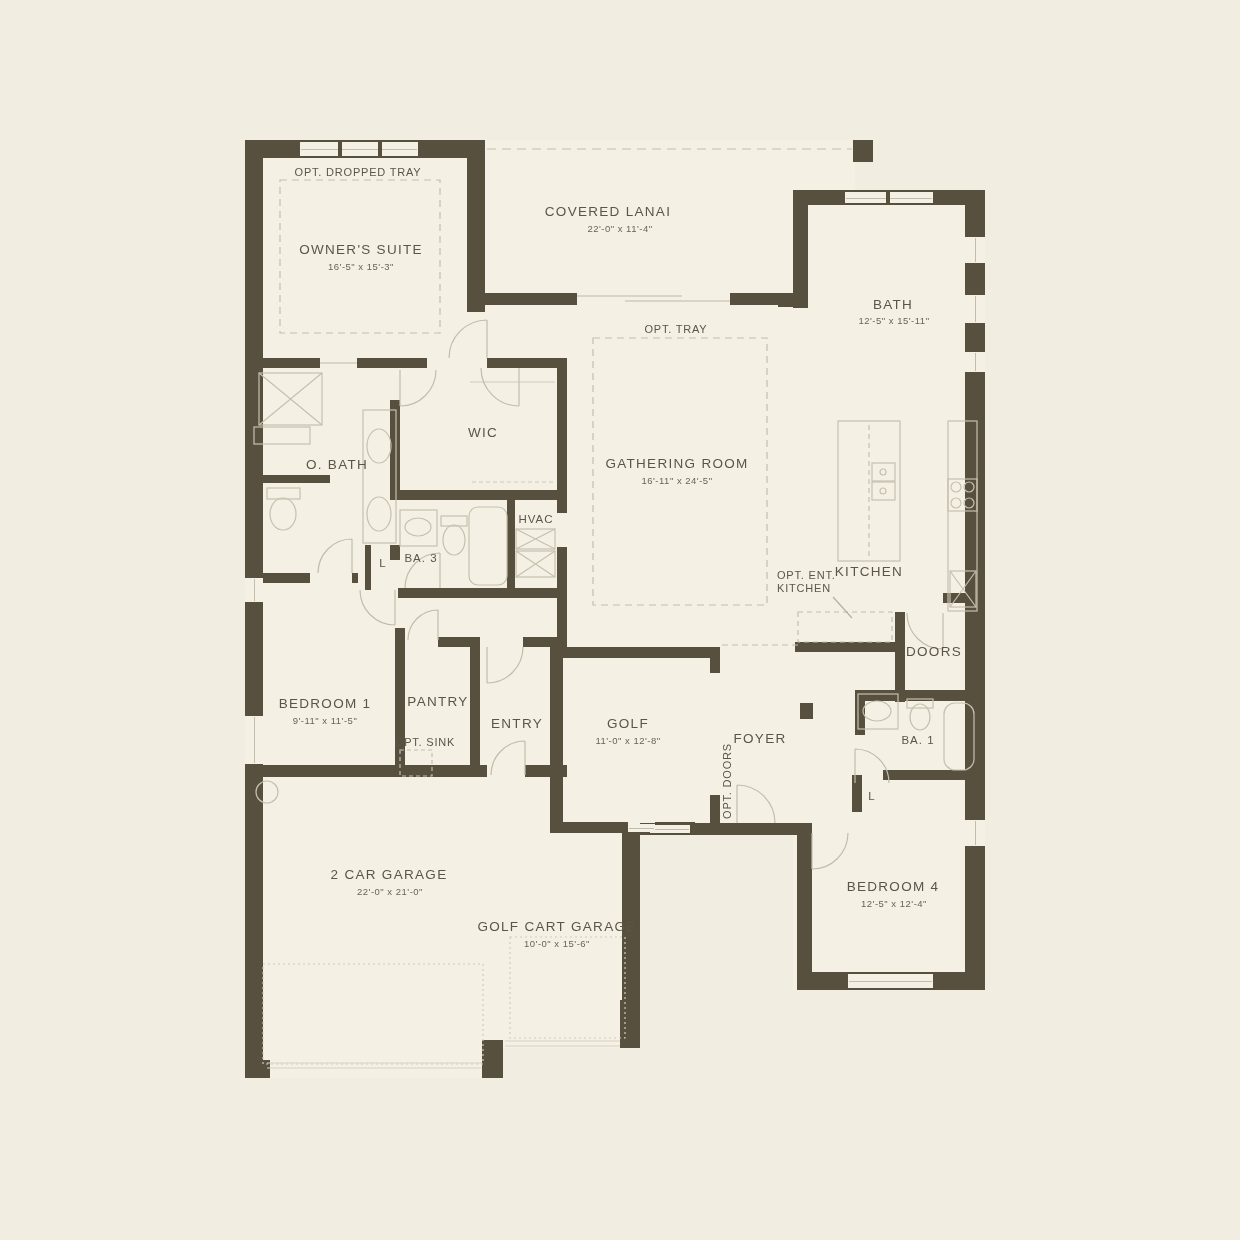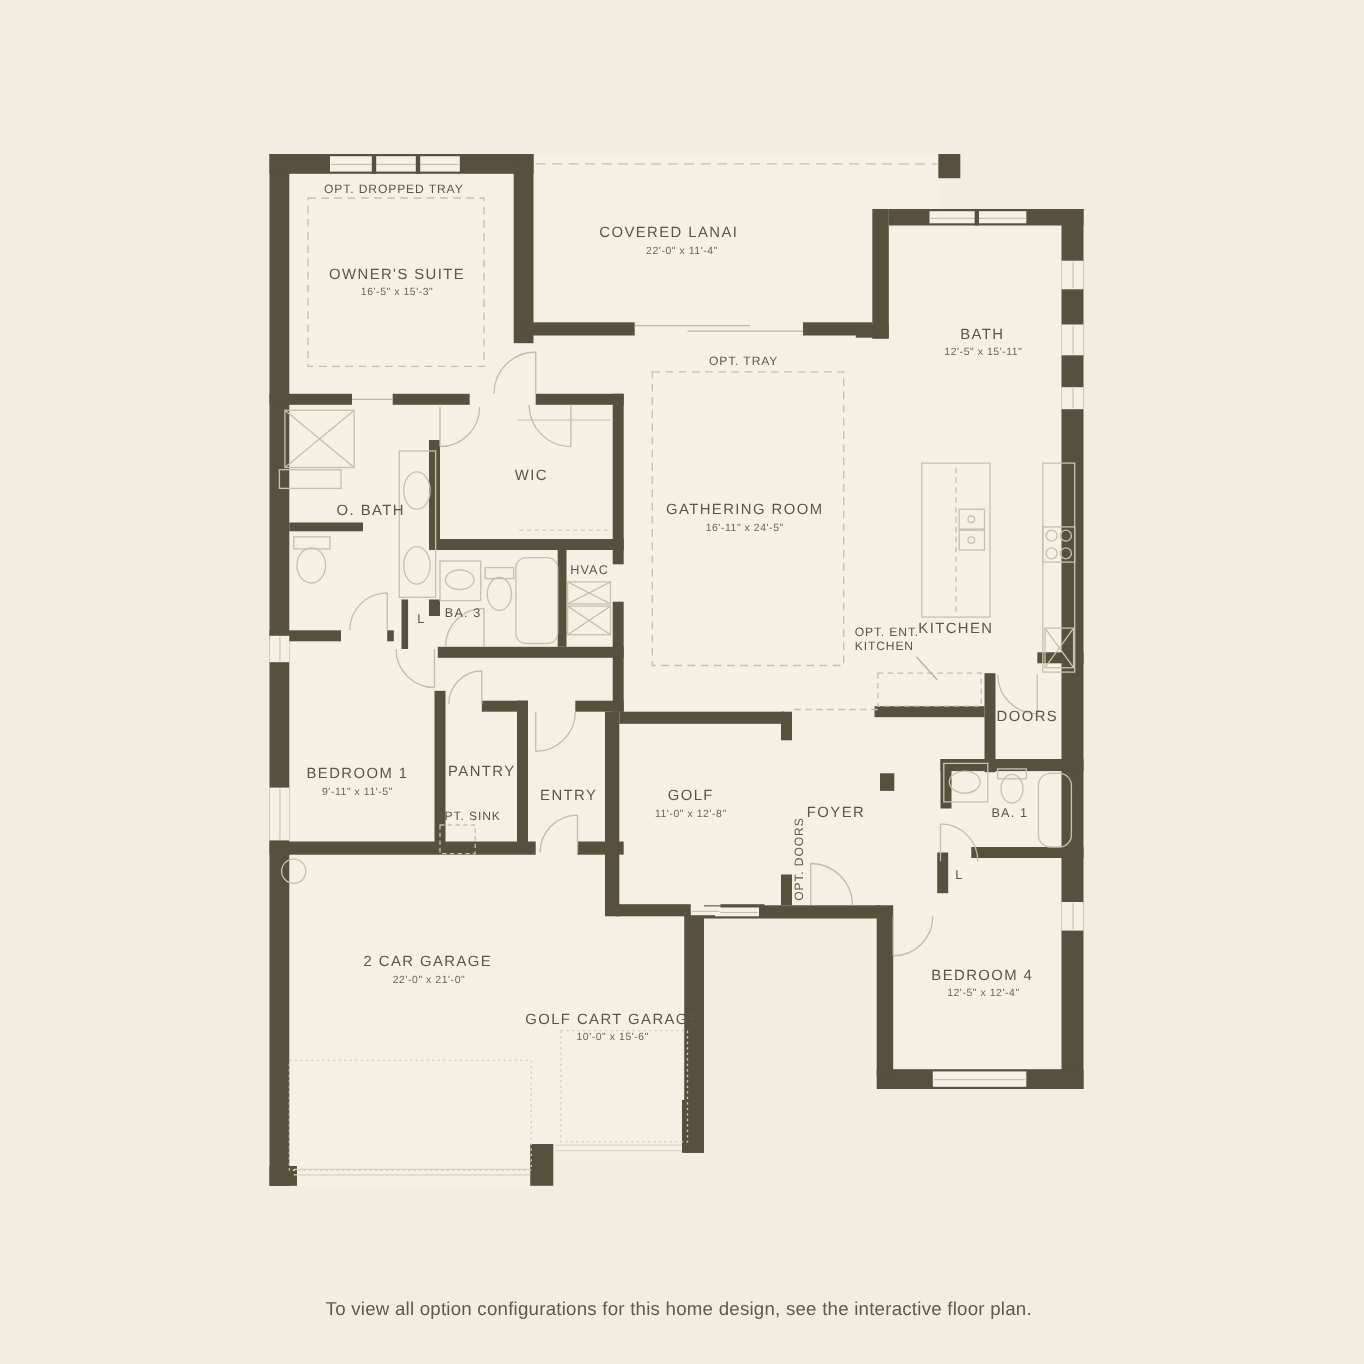--- a/index.html
+++ b/index.html
@@ -248,14 +248,13 @@
   <div class="lbl small" style="left:918px;top:740px">BA. 1</div>
   <div class="lbl small" style="left:872px;top:796px">L</div>
   <div class="lbl" style="left:893px;top:886px">BEDROOM 4</div>
   <div class="dims" style="left:894px;top:903px">12'-5" x 12'-4"</div>
 
   <div class="lbl" style="left:389px;top:874px">2 CAR GARAGE</div>
   <div class="dims" style="left:390px;top:891px">22'-0" x 21'-0"</div>
   <div class="lbl" style="left:557px;top:926px">GOLF CART GARAGE</div>
   <div class="dims" style="left:557px;top:943px">10'-0" x 15'-6"</div>
 
-  <div class="caption" style="left:617px;top:1190px">To view all option configurations for this home design, see the interactive floor plan.</div>
 </div>
 
 </body></html>

